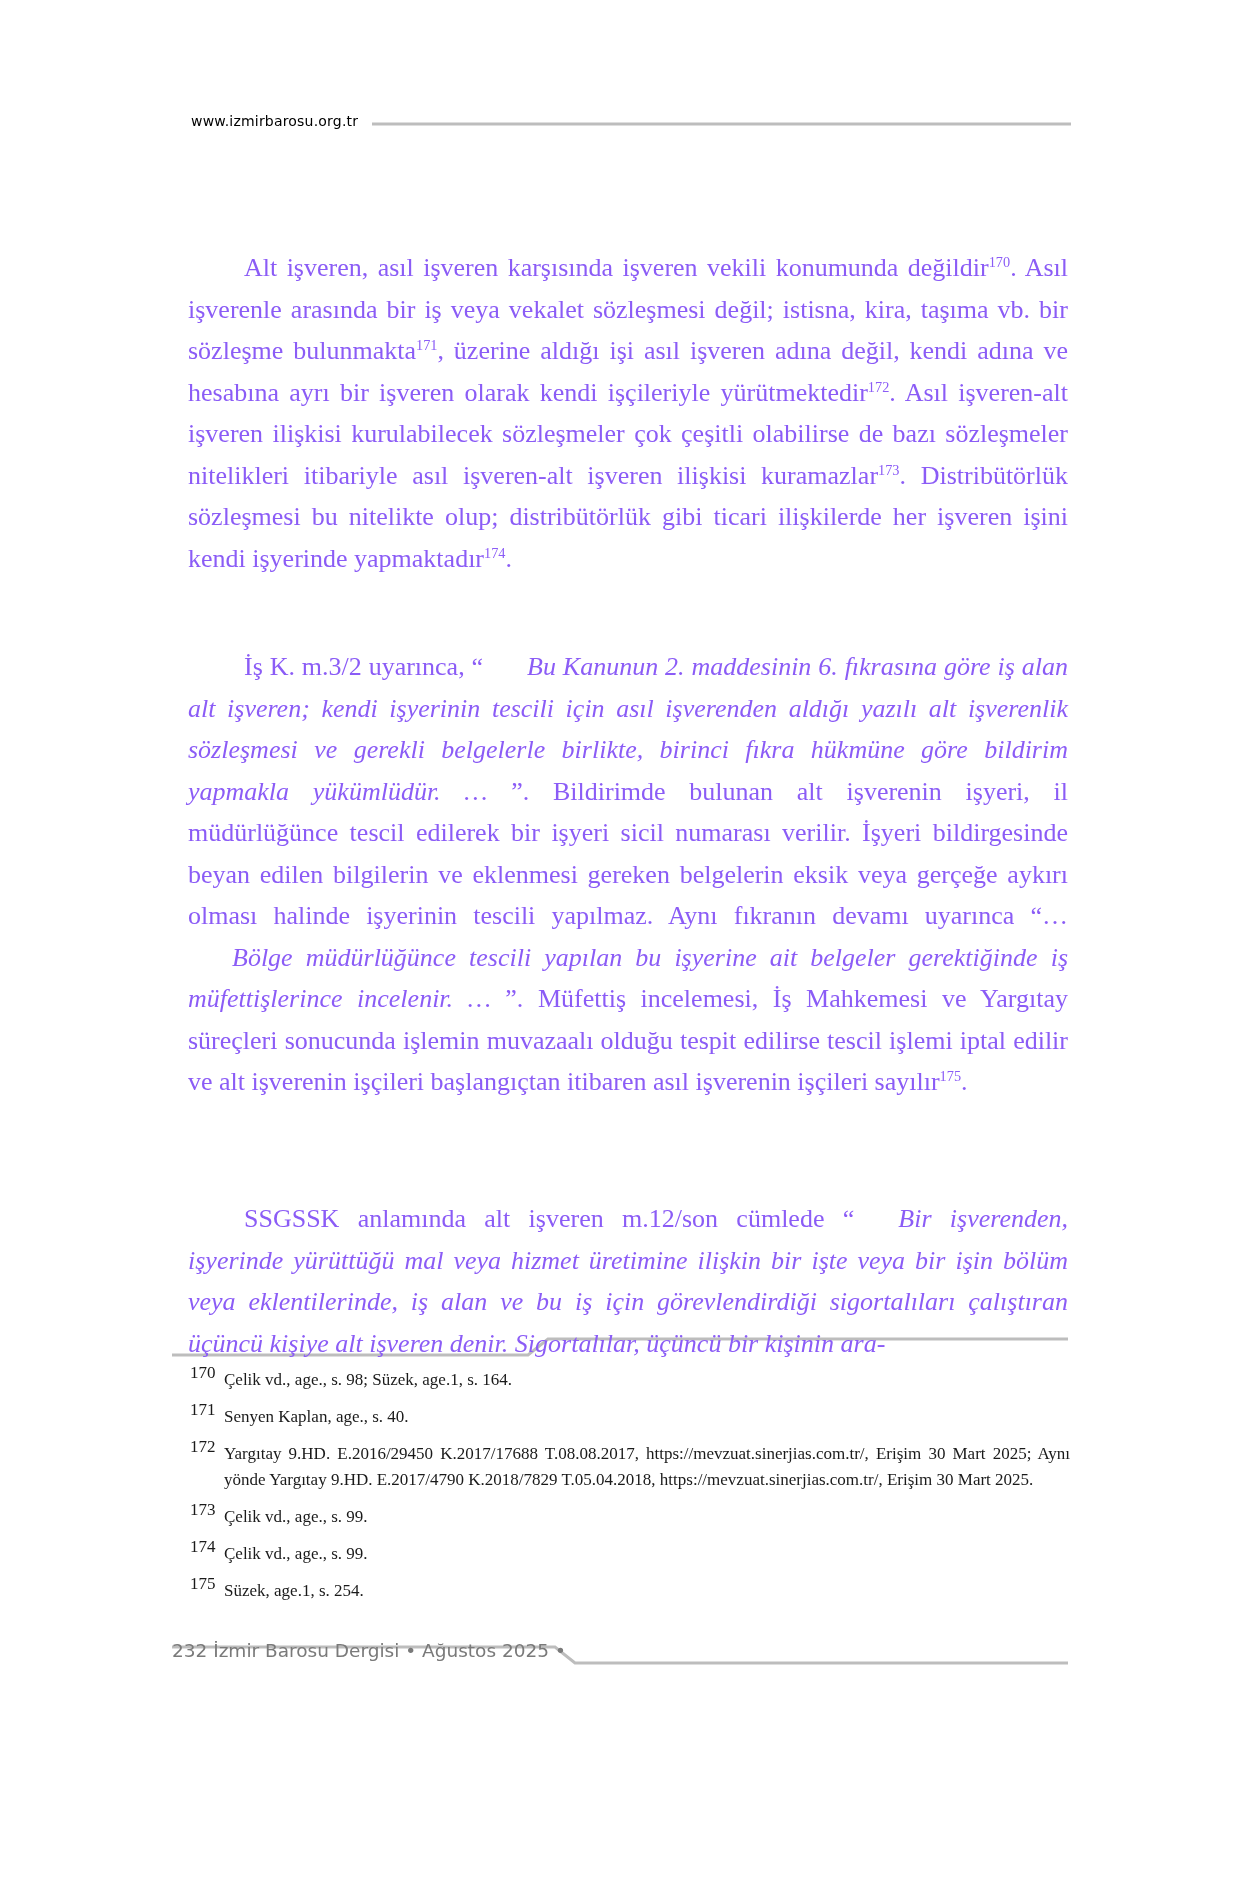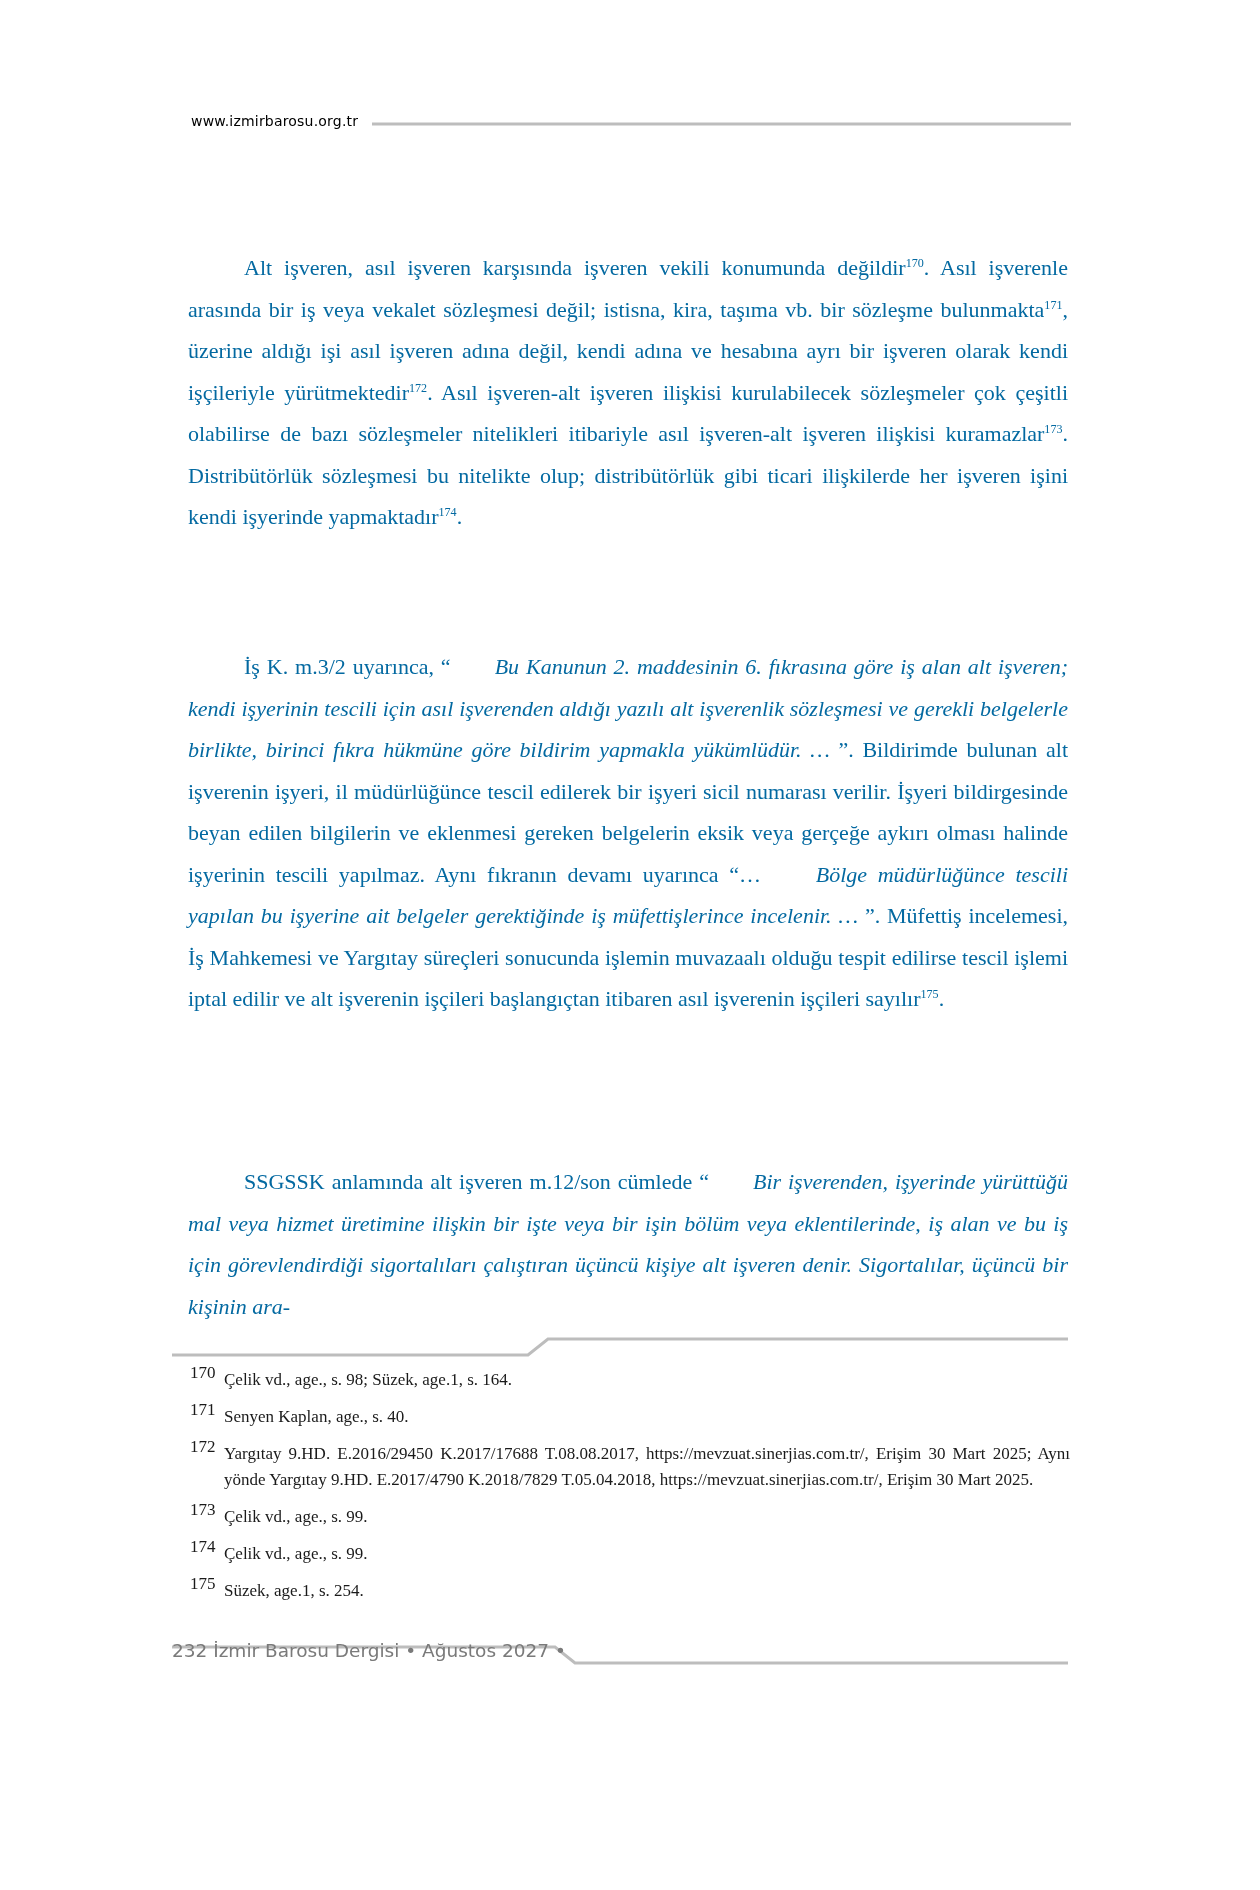--- a/index.html
+++ b/index.html
@@ -1,24 +1,24 @@
 <!DOCTYPE html>
 <html><head>
 <meta charset="utf-8">
 <style>
   html, body { margin:0; padding:0; background:#ffffff; }
   body { width:1260px; height:1890px; position:relative; overflow:hidden; }
   .header-url { position:absolute; left:191px; top:113px; font-family:"DejaVu Sans", sans-serif; font-size:14px; color:#000000; letter-spacing:0.2px; white-space:nowrap; }
   .rule-svg { position:absolute; left:0; top:0; width:1260px; height:1890px; pointer-events:none; }
-  .body-text { position:absolute; left:188px; width:880px; font-family:"Liberation Serif", "DejaVu Serif", serif; font-size:22px; line-height:41.5px; color:#0369a1; text-align:justify; }
+  .body-text { position:absolute; left:188px; width:880px; font-family:"Liberation Serif", "DejaVu Serif", serif; font-size:26px; line-height:41.5px; color:#8b5cf6; text-align:justify; }
   .para { text-indent:56px; margin:0; }
   .para sup, .fn-num { font-size:0.55em; vertical-align:0.65em; line-height:0; }
   .p1 { top:247px; }
   .p2 { top:646px; }
-  .p3 { top:1161px; }
+  .p3 { top:1198px; }
   em { font-style:italic;margin-left:44px; }
   .footnotes { position:absolute; left:190px; width:880px; top:1367px; font-family:"Liberation Serif", "DejaVu Serif", serif; font-size:17px; line-height:26px; color:#1a1a1a; }
   .fn { position:relative; padding-left:34px; margin:0 0 11px 0; text-align:justify; }
   .fn .n { position:absolute; left:0; top:-7px; font-size:17px; }
   .footer { position:absolute; left:172px; top:1640px; font-family:"DejaVu Sans", sans-serif; font-size:18.5px; color:#7a7a7a; white-space:nowrap; }
 </style>
 </head>
 <body>
 
 <svg class="rule-svg" viewBox="0 0 1260 1890" xmlns="http://www.w3.org/2000/svg">
@@ -45,15 +45,15 @@
   <div class="fn"><span class="n">172</span><span>Yargıtay 9.HD. E.2016/29450 K.2017/17688 T.08.08.2017, https://mevzuat.sinerjias.com.tr/, Erişim 30 Mart 2025; Aynı yönde Yargıtay 9.HD. E.2017/4790 K.2018/7829 T.05.04.2018, https://mevzuat.sinerjias.com.tr/, Erişim 30 Mart 2025.</span></div>
   <div class="fn"><span class="n">173</span><span>Çelik vd., age., s. 99.</span></div>
   <div class="fn"><span class="n">174</span><span>Çelik vd., age., s. 99.</span></div>
   <div class="fn"><span class="n">175</span><span>Süzek, age.1, s. 254.</span></div>
 </div>
 
 <div class="footer">
   <span>232</span>
   <span>İzmir Barosu Dergisi</span>
   <span>•</span>
-  <span>Ağustos 2027</span>
+  <span>Ağustos 2025</span>
   <span>•</span>
 </div>
 
 </body></html>

